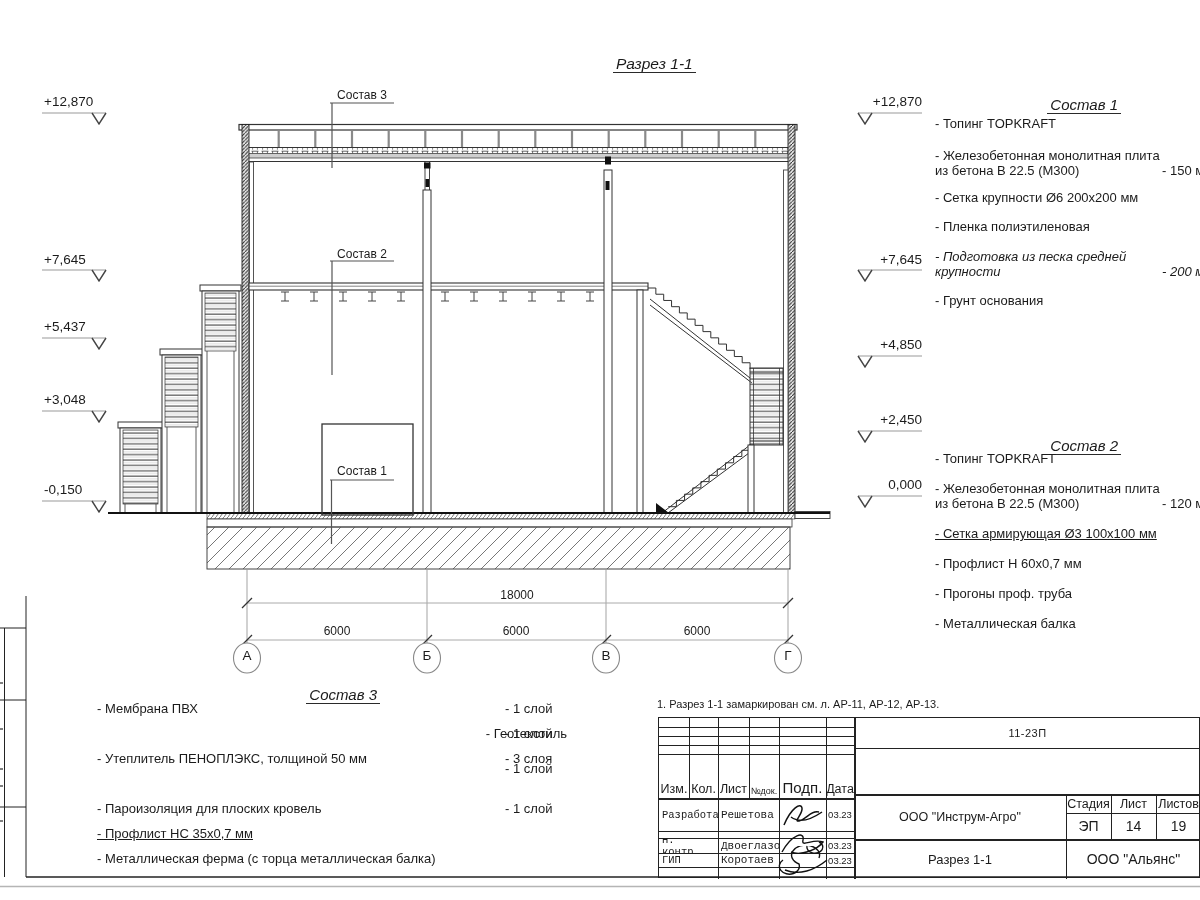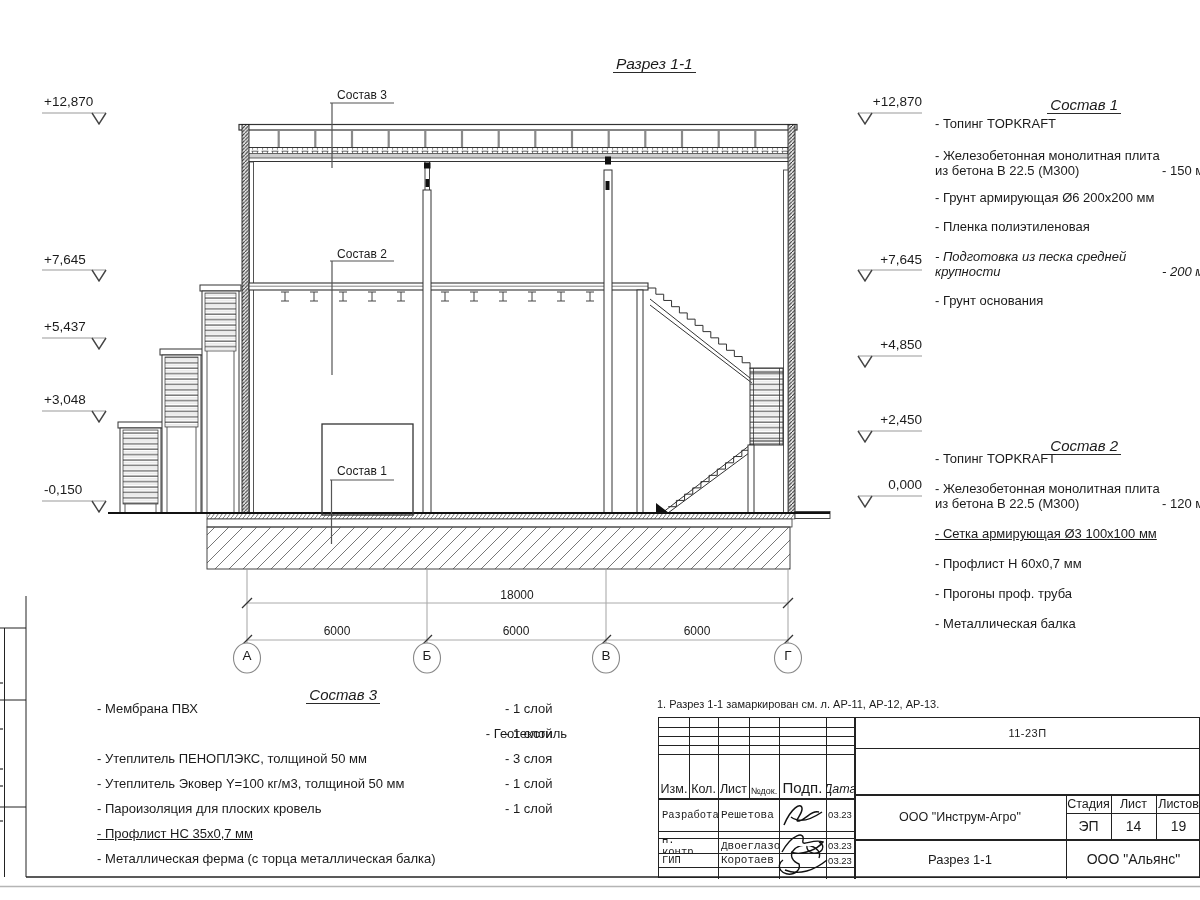--- a/index.html
+++ b/index.html
@@ -209,21 +209,21 @@
       <span class="axis" style="left: 773px; top: 648px;">Г</span>
     </div>
 
 <div class="t ctr" style="left:1000px;top:81px;width:160px;font-size:15px;">
   <span class="u it">Состав 1</span>
 </div>
 <div id="s1-items">
       <div class="li" style="left: 935px; top: 117px; width: 252px;"><span>- Топинг TOPKRAFT</span></div>
       <div class="li" style="left: 935px; top: 149px; width: 252px;"><span>- Железобетонная  монолитная плита
 из бетона  В 22.5 (М300)</span><span class="val" style="left: 227px;">- 150 мм</span></div>
-      <div class="li" style="left: 935px; top: 191px; width: 252px;"><span>- Грунт армирующая Ø6 200x200 мм</span></div>
+      <div class="li" style="left: 935px; top: 191px; width: 252px;"><span>- Сетка крупности Ø6 200x200 мм</span></div>
       <div class="li" style="left: 935px; top: 220px; width: 252px;"><span>- Пленка полиэтиленовая</span></div>
       <div class="li" style="left: 935px; top: 250px; width: 252px; font-style: italic;"><span>- Подготовка из песка средней
 крупности</span><span class="val" style="left: 227px;">- 200 мм</span></div>
       <div class="li" style="left: 935px; top: 294px; width: 252px;"><span>- Грунт основания</span></div>
     </div>
 
 <div class="t ctr" style="left:1000px;top:422px;width:160px;font-size:15px;">
   <span class="u it">Состав 2</span>
 </div>
 <div id="s2-items">
@@ -236,21 +236,21 @@
       <div class="li" style="left: 935px; top: 617px; width: 252px;"><span>- Металлическая балка</span></div>
     </div>
 
 <div class="t ctr" style="left:259px;top:671px;width:160px;font-size:15px;">
   <span class="u it">Состав 3</span>
 </div>
 <div id="s3-items">
       <div class="li" style="left: 97px; top: 702px; width: 470px;"><span>- Мембрана ПВХ</span><span class="val" style="left: 408px;">- 1 слой</span></div>
       <div class="li" style="left: 97px; top: 727px; width: 470px; text-align: right;"><span>- Геотекстиль</span><span class="val" style="left: 408px;">- 1 слой</span></div>
       <div class="li" style="left: 97px; top: 752px; width: 470px;"><span>- Утеплитель ПЕНОПЛЭКС, толщиной 50 мм</span><span class="val" style="left: 408px;">- 3 слоя</span></div>
-      <div class="li" style="left: 97px; top: 777px; width: 470px;"><span>- Утеплитель Эковер Y=100 кг/м3, толщиной 50 мм</span><span class="val" style="left: 408px;">- 1 слой</span></div>
+      <div class="li" style="left: 97px; top: 777px; width: 470px;"><span class="val" style="left: 408px;">- 1 слой</span></div>
       <div class="li" style="left: 97px; top: 802px; width: 470px;"><span>- Пароизоляция для плоских кровель</span><span class="val" style="left: 408px;">- 1 слой</span></div>
       <div class="li" style="left: 97px; top: 827px; width: 470px; text-decoration: underline;"><span>- Профлист НС 35x0,7 мм</span></div>
       <div class="li" style="left: 97px; top: 852px; width: 470px;"><span>- Металлическая ферма (с торца металлическая балка)</span></div>
     </div>
 
 <div class="t" style="left:657px;top:699px;font-size:11px;">1. Разрез 1-1 замаркирован см. л. АР-11, АР-12, АР-13.</div>
 
 <div id="tblock">
 
   <div class="vl" style="left:30px;top:0;height:80px;"></div>
@@ -274,21 +274,21 @@
   <div class="hl" style="left:195px;top:30px;width:347px;"></div>
   <div class="hl" style="left:195px;top:76px;width:347px;height:1.5px;"></div>
   <div class="hl" style="left:195px;top:121px;width:347px;height:1.5px;"></div>
   <div class="hl" style="left:407px;top:95px;width:135px;"></div>
 
   <div class="cell bot" style="left:0;top:40px;width:30px;height:40px;font-size:12.5px;">Изм.</div>
   <div class="cell bot" style="left:30px;top:40px;width:29px;height:40px;font-size:12.5px;">Кол.</div>
   <div class="cell bot" style="left:59px;top:40px;width:31px;height:40px;font-size:12.5px;">Лист</div>
   <div class="cell bot" style="left:90px;top:40px;width:30px;height:40px;font-size:9px;">№док.</div>
   <div class="cell bot" style="left:120px;top:40px;width:47px;height:40px;font-size:15px;">Подп.</div>
-  <div class="cell bot" style="left:167px;top:40px;width:28px;height:40px;font-size:12.5px;font-style:italic;">Дата</div>
+  <div class="cell bot" style="left:167px;top:40px;width:28px;height:40px;font-size:12.5px;">Дата</div>
 
   <div class="cell left" style="left:0;top:80px;width:59px;height:33px;font-size:10.5px;">Разработал</div>
   <div class="cell left" style="left:59px;top:80px;width:61px;height:33px;font-size:11px;text-align:right;">Решетова</div>
   <div class="cell" style="left:167px;top:80px;width:28px;height:33px;font-size:9.5px;">03.23</div>
 
   <div class="cell left" style="left:0;top:120px;width:59px;height:15px;font-size:10.5px;">Н. контр.</div>
   <div class="cell left" style="left:59px;top:120px;width:61px;height:15px;font-size:11px;">Двоеглазов</div>
   <div class="cell" style="left:167px;top:120px;width:28px;height:15px;font-size:9.5px;">03.23</div>
 
   <div class="cell left" style="left:0;top:135px;width:59px;height:14px;font-size:10.5px;">ГИП</div>

